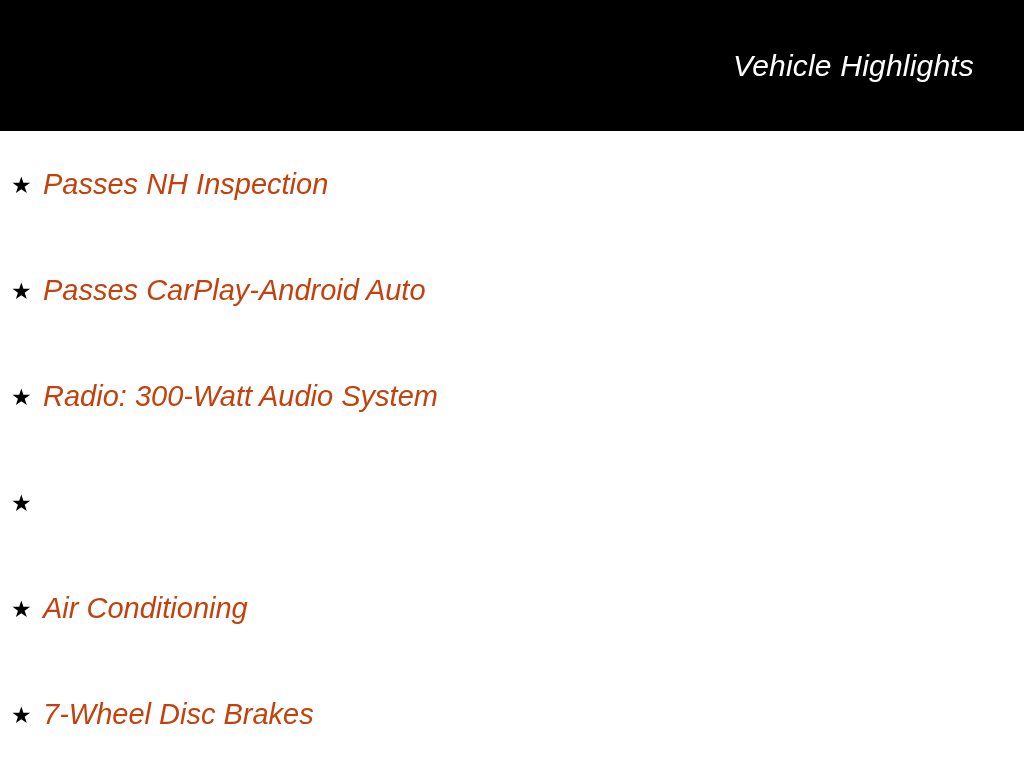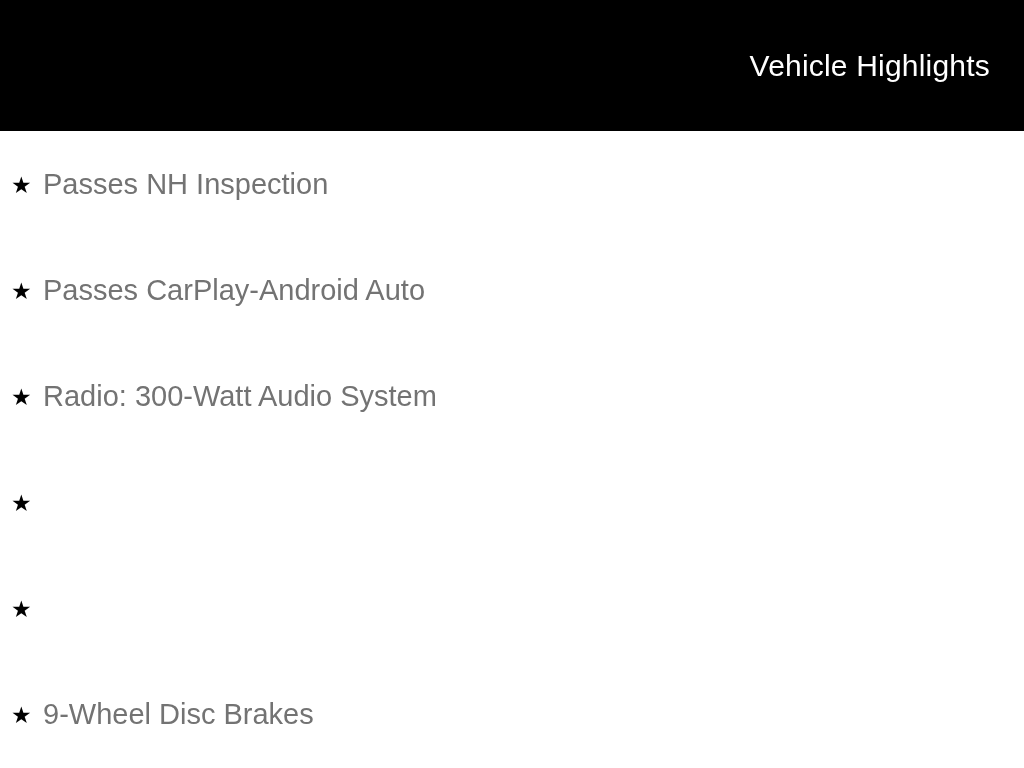--- a/index.html
+++ b/index.html
@@ -27,21 +27,22 @@
     position: absolute;
     top: 0;
     left: 0;
     width: 1024px;
     height: 131px;
     background: #000000;
     box-sizing: border-box;
     display: flex;
     align-items: center;
     justify-content: flex-end;
-    padding-right: 34px;
+    padding-right: 50px;
+    font-style: italic;
   }
 
   .header-title {
     color: #ffffff;
     font-family: "Liberation Sans", sans-serif;
     font-size: 30px;
     font-weight: 400;
     line-height: 1;
     letter-spacing: 0.2px;
     white-space: nowrap;
@@ -84,26 +85,27 @@
     color: #000000;
     font-family: "DejaVu Sans", sans-serif;
     font-size: 23px;
     line-height: 1;
     text-align: left;
     user-select: none;
   }
 
   .highlight-label {
     flex: 0 1 auto;
-    color: #737373;
+    color: #c2410c;
     font-family: "Liberation Sans", sans-serif;
     font-size: 29px;
     font-weight: 400;
     line-height: 1.1;
     white-space: nowrap;
+    font-style: italic;
   }
 </style>
 </head>
 <body>
 
 <div class="page">
 
   <div class="header-band">
     <div class="header-title">Vehicle Highlights</div>
   </div>
@@ -124,22 +126,23 @@
       <span class="star-bullet">★</span>
       <span class="highlight-label">Radio: 300-Watt Audio System</span>
     </li>
 
     <li class="highlight-item pos-3">
       <span class="star-bullet">★</span>
     </li>
 
     <li class="highlight-item pos-4">
       <span class="star-bullet">★</span>
+      <span class="highlight-label">Air Conditioning</span>
     </li>
 
     <li class="highlight-item pos-5">
       <span class="star-bullet">★</span>
-      <span class="highlight-label">9-Wheel Disc Brakes</span>
+      <span class="highlight-label">7-Wheel Disc Brakes</span>
     </li>
 
   </ul>
 
 </div>
 
 </body></html>

